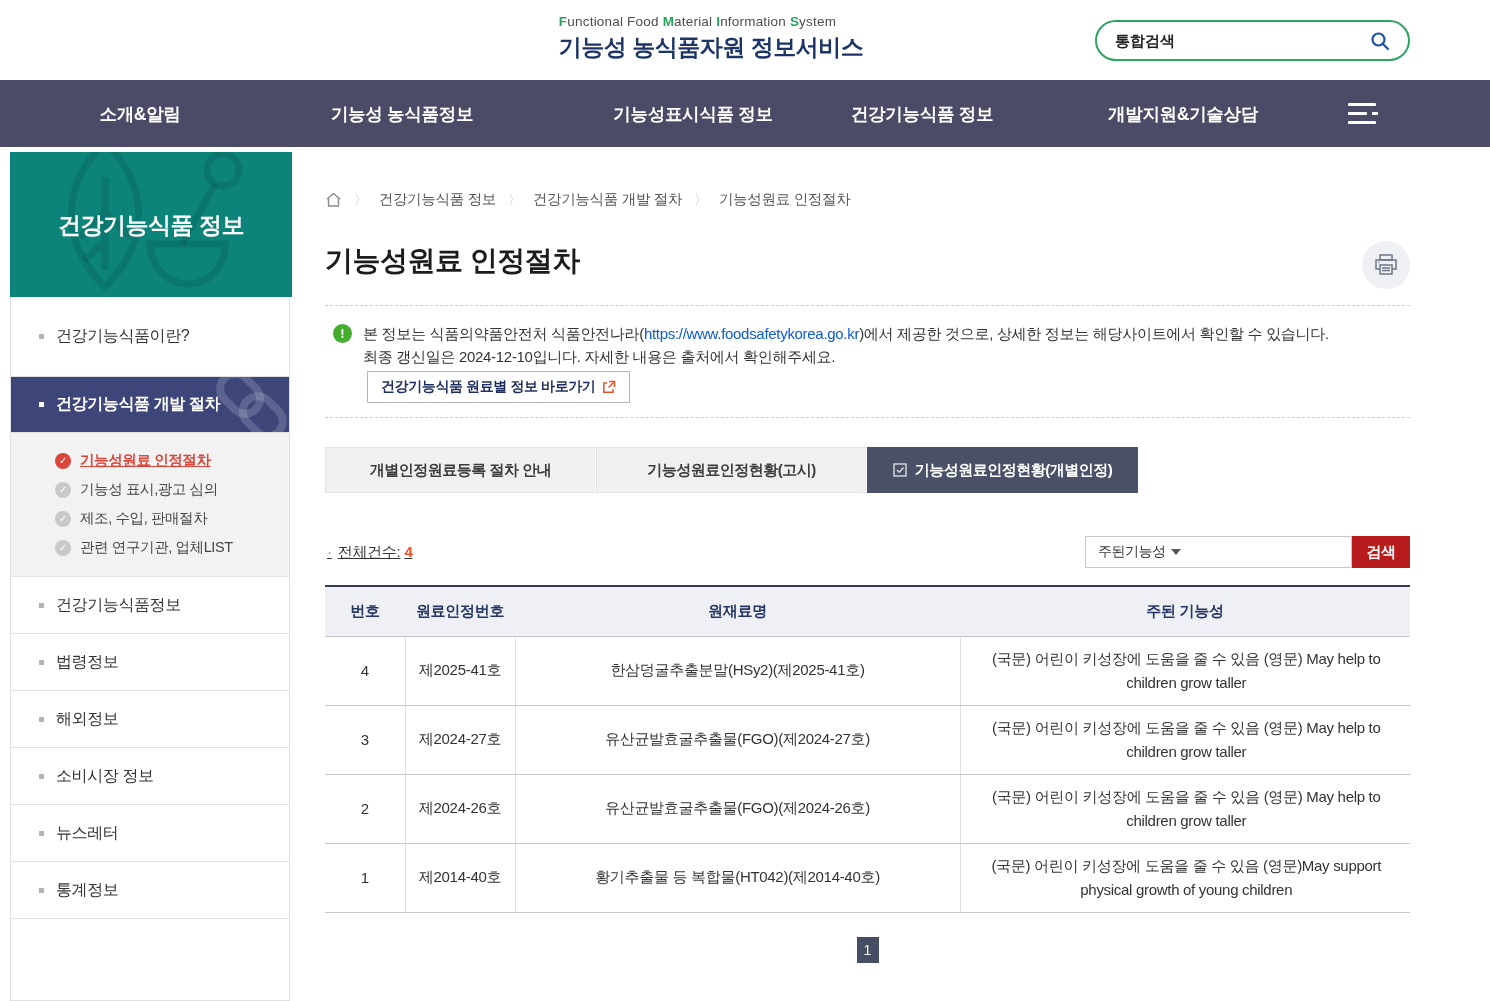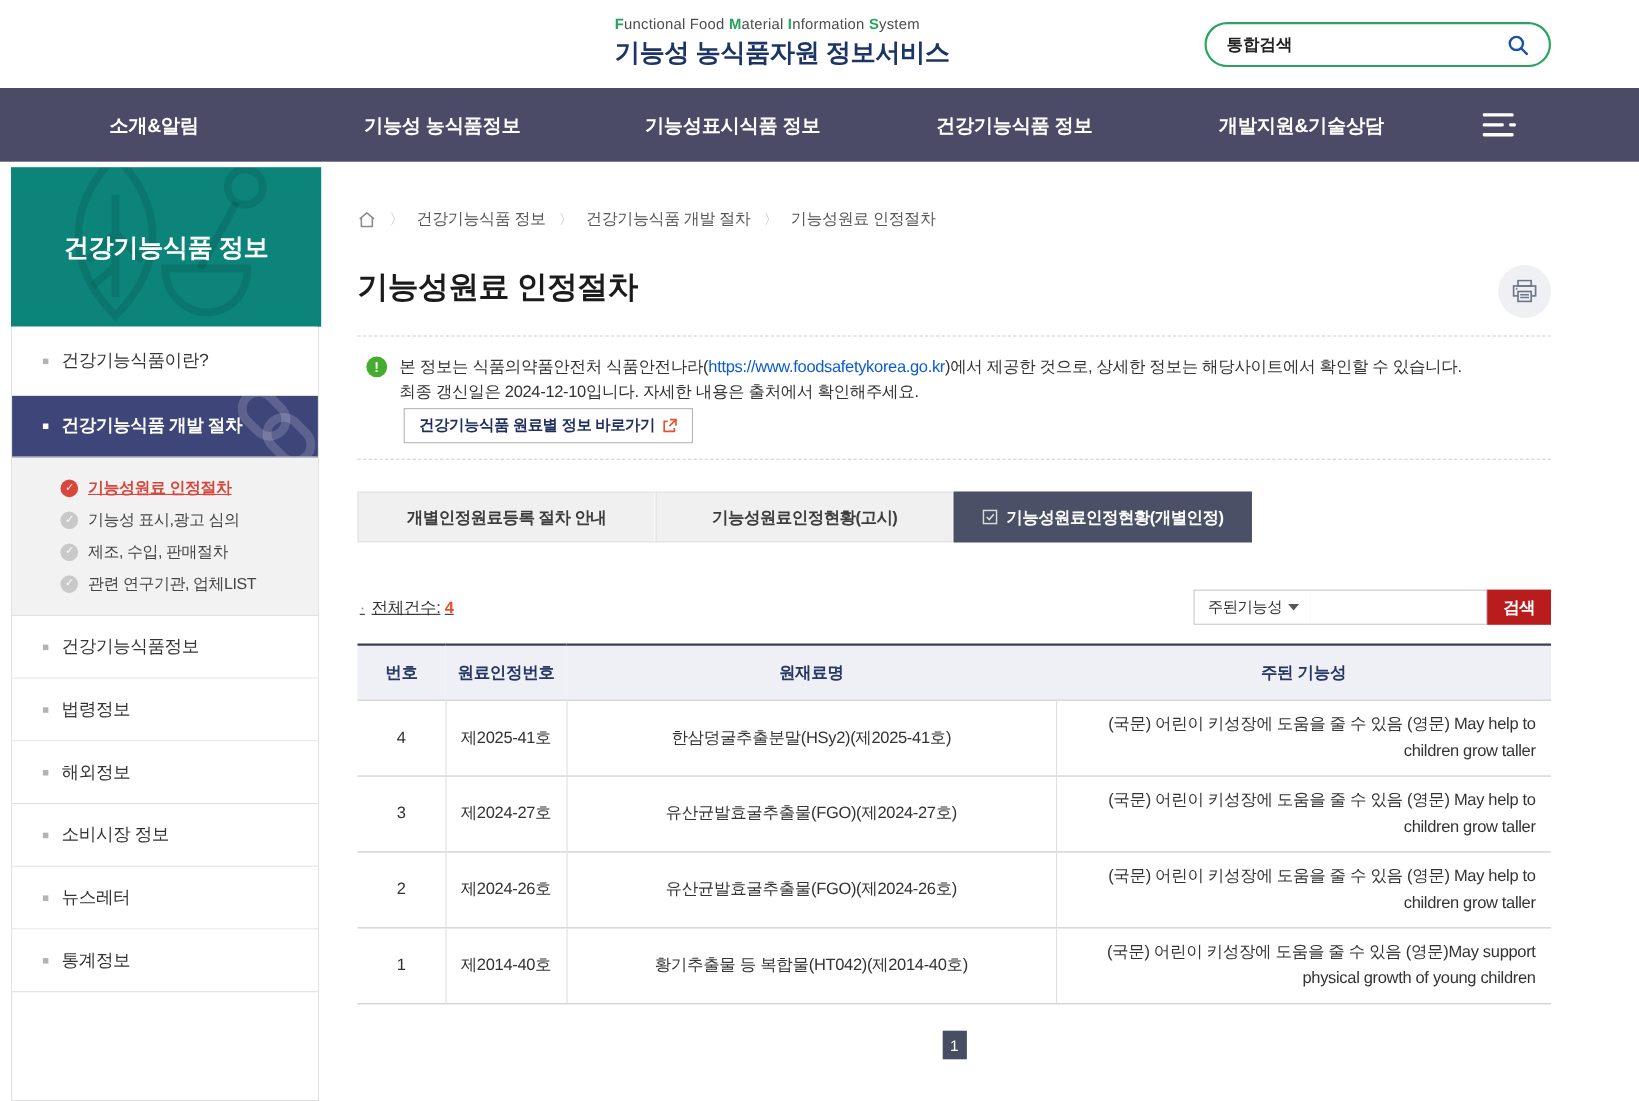--- a/index.html
+++ b/index.html
@@ -35,21 +35,21 @@
   
   .sidebar { position:absolute; left:10px; top:152px; width:280px; height:849px;
              border:1px solid #e1e1e1; border-top:none; background:#fff; }
   .side-head { position:relative; margin:0 -1px; width:282px; height:145px; background:#0c847a; overflow:hidden; }
   .side-head-title { position:absolute; left:0; right:0; top:58px; text-align:center;
                      color:#fff; font-size:23px; font-weight:bold; letter-spacing:-.5px; }
   .side-wm { position:absolute; left:0; top:0; }
   .side-item { position:relative; height:57px; border-bottom:1px solid #e1e1e1;
                display:flex; align-items:center; padding-left:28px; font-size:16px; color:#333;
                letter-spacing:-.4px; cursor:pointer; background:#fff; }
-  .side-item.tall { height:63px; }
+  .side-item.tall { height:80px; }
   .sq { width:5px; height:5px; background:#b3b3b3; margin-right:12px; flex:0 0 auto; }
   .side-item.active { background:#3e4679; color:#fff; font-weight:bold; height:56px; overflow:hidden; }
   .side-item.active .sq { background:#fff; }
   .chain-wm { position:absolute; right:-6px; top:-12px; opacity:.9; pointer-events:none; }
   .submenu { background:#f2f2f2; border-bottom:1px solid #e1e1e1; padding:13px 0 14px 0; }
   .submenu-item { display:flex; align-items:center; padding:5px 0 5px 44px; font-size:14.5px;
                   color:#444; letter-spacing:-.4px; cursor:pointer; }
   .chk { width:16px; height:16px; border-radius:50%; background:#c9c9c9; color:#fff;
          font-size:10px; line-height:16px; text-align:center; margin-right:9px; flex:0 0 auto; }
   .submenu-item.on { color:#d9463c; font-weight:bold; text-decoration:underline; }
@@ -99,21 +99,21 @@
 
   table.grid { position:absolute; left:0; top:433px; width:1085px; border-collapse:collapse; table-layout:fixed;
                border-top:2px solid #3b3b4f; }
   table.grid col.c1 { width:80px; } table.grid col.c2 { width:110px; }
   table.grid col.c3 { width:445px; } table.grid col.c4 { width:450px; }
   table.grid th { height:50px; background:#eef0f6; color:#253663; font-size:15px; font-weight:bold;
                   letter-spacing:-.3px; border-bottom:1px solid #c9c9c9; }
   table.grid td { height:67px; border-bottom:1px solid #c9c9c9; font-size:15px; color:#333;
                   text-align:center; letter-spacing:-.3px; }
   table.grid td + td { border-left:1px solid #e0e0e0; }
-  table.grid td.fn { text-align:right; padding:10px 14px 10px 16px; line-height:24px;margin-top:35px; }
+  table.grid td.fn { text-align:center; padding:10px 14px 10px 16px; line-height:24px;margin-top:35px; }
 
   .pager { position:absolute; left:0; top:785px; width:1085px; display:flex; justify-content:center; }
   .page-num { min-width:22px; height:26px; background:#474e63; color:#fff; font-size:14px;
               display:flex; align-items:center; justify-content:center; padding:0 4px; cursor:pointer; }
 </style>
 </head>
 <body>
 
 <div class="stage">
 
@@ -129,21 +129,21 @@
           <circle cx="8.5" cy="8.5" r="6" stroke="#1d4fa5" stroke-width="2.2"></circle>
           <line x1="13" y1="13" x2="18" y2="18" stroke="#1d4fa5" stroke-width="2.2" stroke-linecap="round"></line>
         </svg>
       </span>
     </div>
   </div>
 
   <div class="nav">
     <span class="nav-item" style="left:140px">소개&amp;알림</span>
     <span class="nav-item" style="left:402px">기능성 농식품정보</span>
-    <span class="nav-item" style="left:666px">기능성표시식품 정보</span>
+    <span class="nav-item" style="left:693px">기능성표시식품 정보</span>
     <span class="nav-item" style="left:922px">건강기능식품 정보</span>
     <span class="nav-item" style="left:1183px">개발지원&amp;기술상담</span>
     <span class="burger">
       <i class="l1"></i>
         <i class="l2a"></i>
         <i class="l2b"></i>
         <i class="l3"></i>
     </span>
   </div>
 

